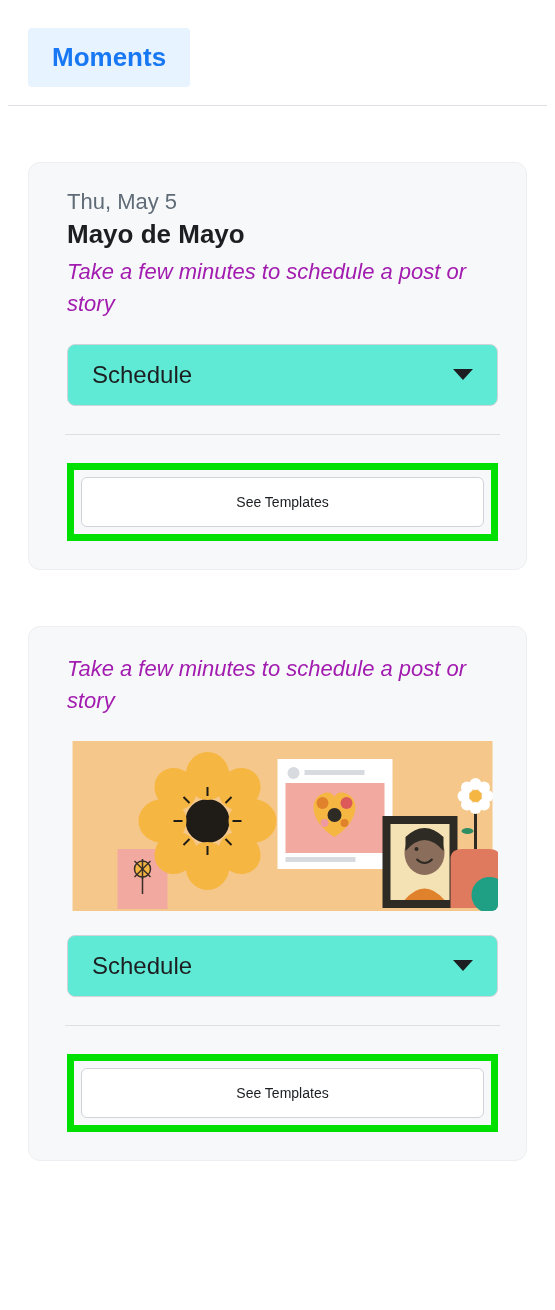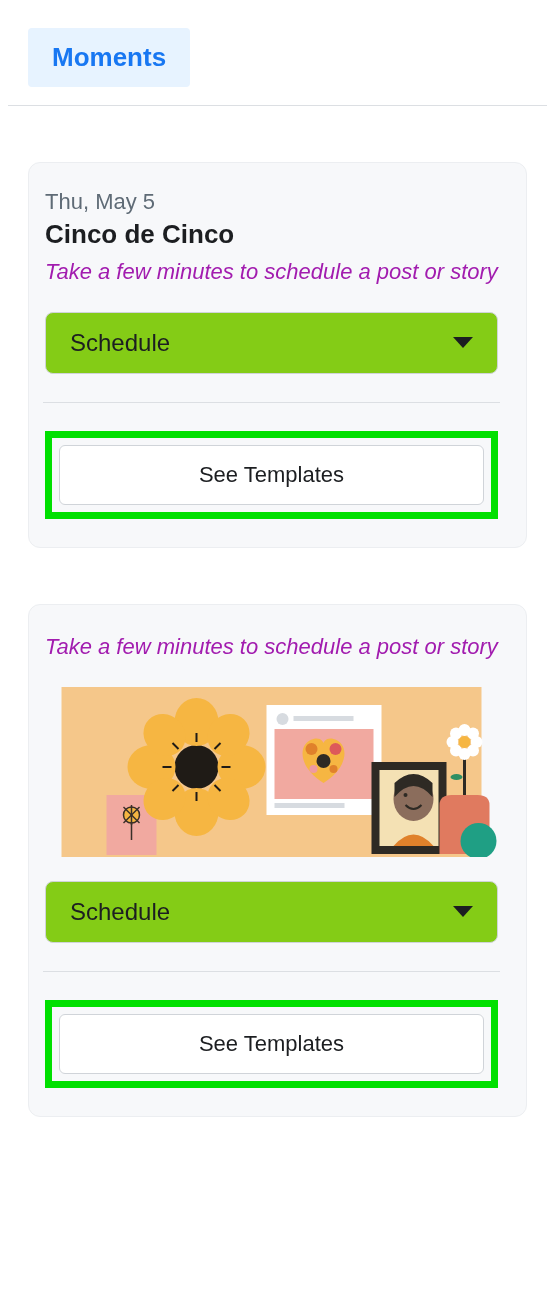--- a/index.html
+++ b/index.html
@@ -30,21 +30,21 @@
     .divider {
       height: 1px;
       background: #dcdfe3;
       margin: 18px 8px 0 8px;
     }
     .card {
       background: #f7f8fa;
       border: 1px solid #eceef1;
       border-radius: 12px;
       margin: 56px 28px 0 28px;
-      padding: 26px 28px 28px 16px;
+      padding: 26px 28px 28px 38px;
     }
     .card-date {
       color: #5f6b76;
       font-size: 22px;
       margin-bottom: 4px;
     }
     .card-title {
       font-size: 26px;
       font-weight: 700;
       color: #1c1e21;
@@ -54,21 +54,21 @@
       font-size: 22px;
       color: #a21caf;
       line-height: 1.45;
       margin-bottom: 24px;
       font-style: italic;
     }
     .dropdown {
       display: flex;
       align-items: center;
       justify-content: space-between;
-      background: #84cc16;
+      background: #5eead4;
       border: 1px solid #d0d4d9;
       border-radius: 8px;
       padding: 16px 24px;
       font-size: 24px;
       color: #1c1e21;
       cursor: pointer;
       margin-bottom: 28px;
     }
     .dropdown .caret {
       width: 0; height: 0;
@@ -84,21 +84,21 @@
     .see-templates-wrap {
       border: 7px solid #00e000;
       padding: 7px;
     }
     .see-templates-btn {
       background: #fff;
       border: 1px solid #d0d4d9;
       border-radius: 6px;
       width: 100%;
       padding: 16px 0;
-      font-size: 22px;
+      font-size: 14px;
       font-weight: 500;
       color: #1c1e21;
       text-align: center;
       cursor: pointer;
     }
     .illo {
       width: 100%;
       height: 170px;
       border-radius: 6px;
       margin-bottom: 24px;
@@ -108,21 +108,21 @@
 </head>
 <body>
 
 <div class="tabs">
   <div class="tab active">Moments</div>
 </div>
 <div class="divider"></div>
 
 <div class="card">
   <div class="card-date">Thu, May 5</div>
-  <div class="card-title">Cinco de Cinco</div>
+  <div class="card-title">Mayo de Mayo</div>
   <div class="card-desc">Take a few minutes to schedule a post or story</div>
 
   <div class="dropdown">
     <span>Schedule</span>
     <span class="caret"></span>
   </div>
 
   <div class="card-hr"></div>
 
   <div class="see-templates-wrap">

